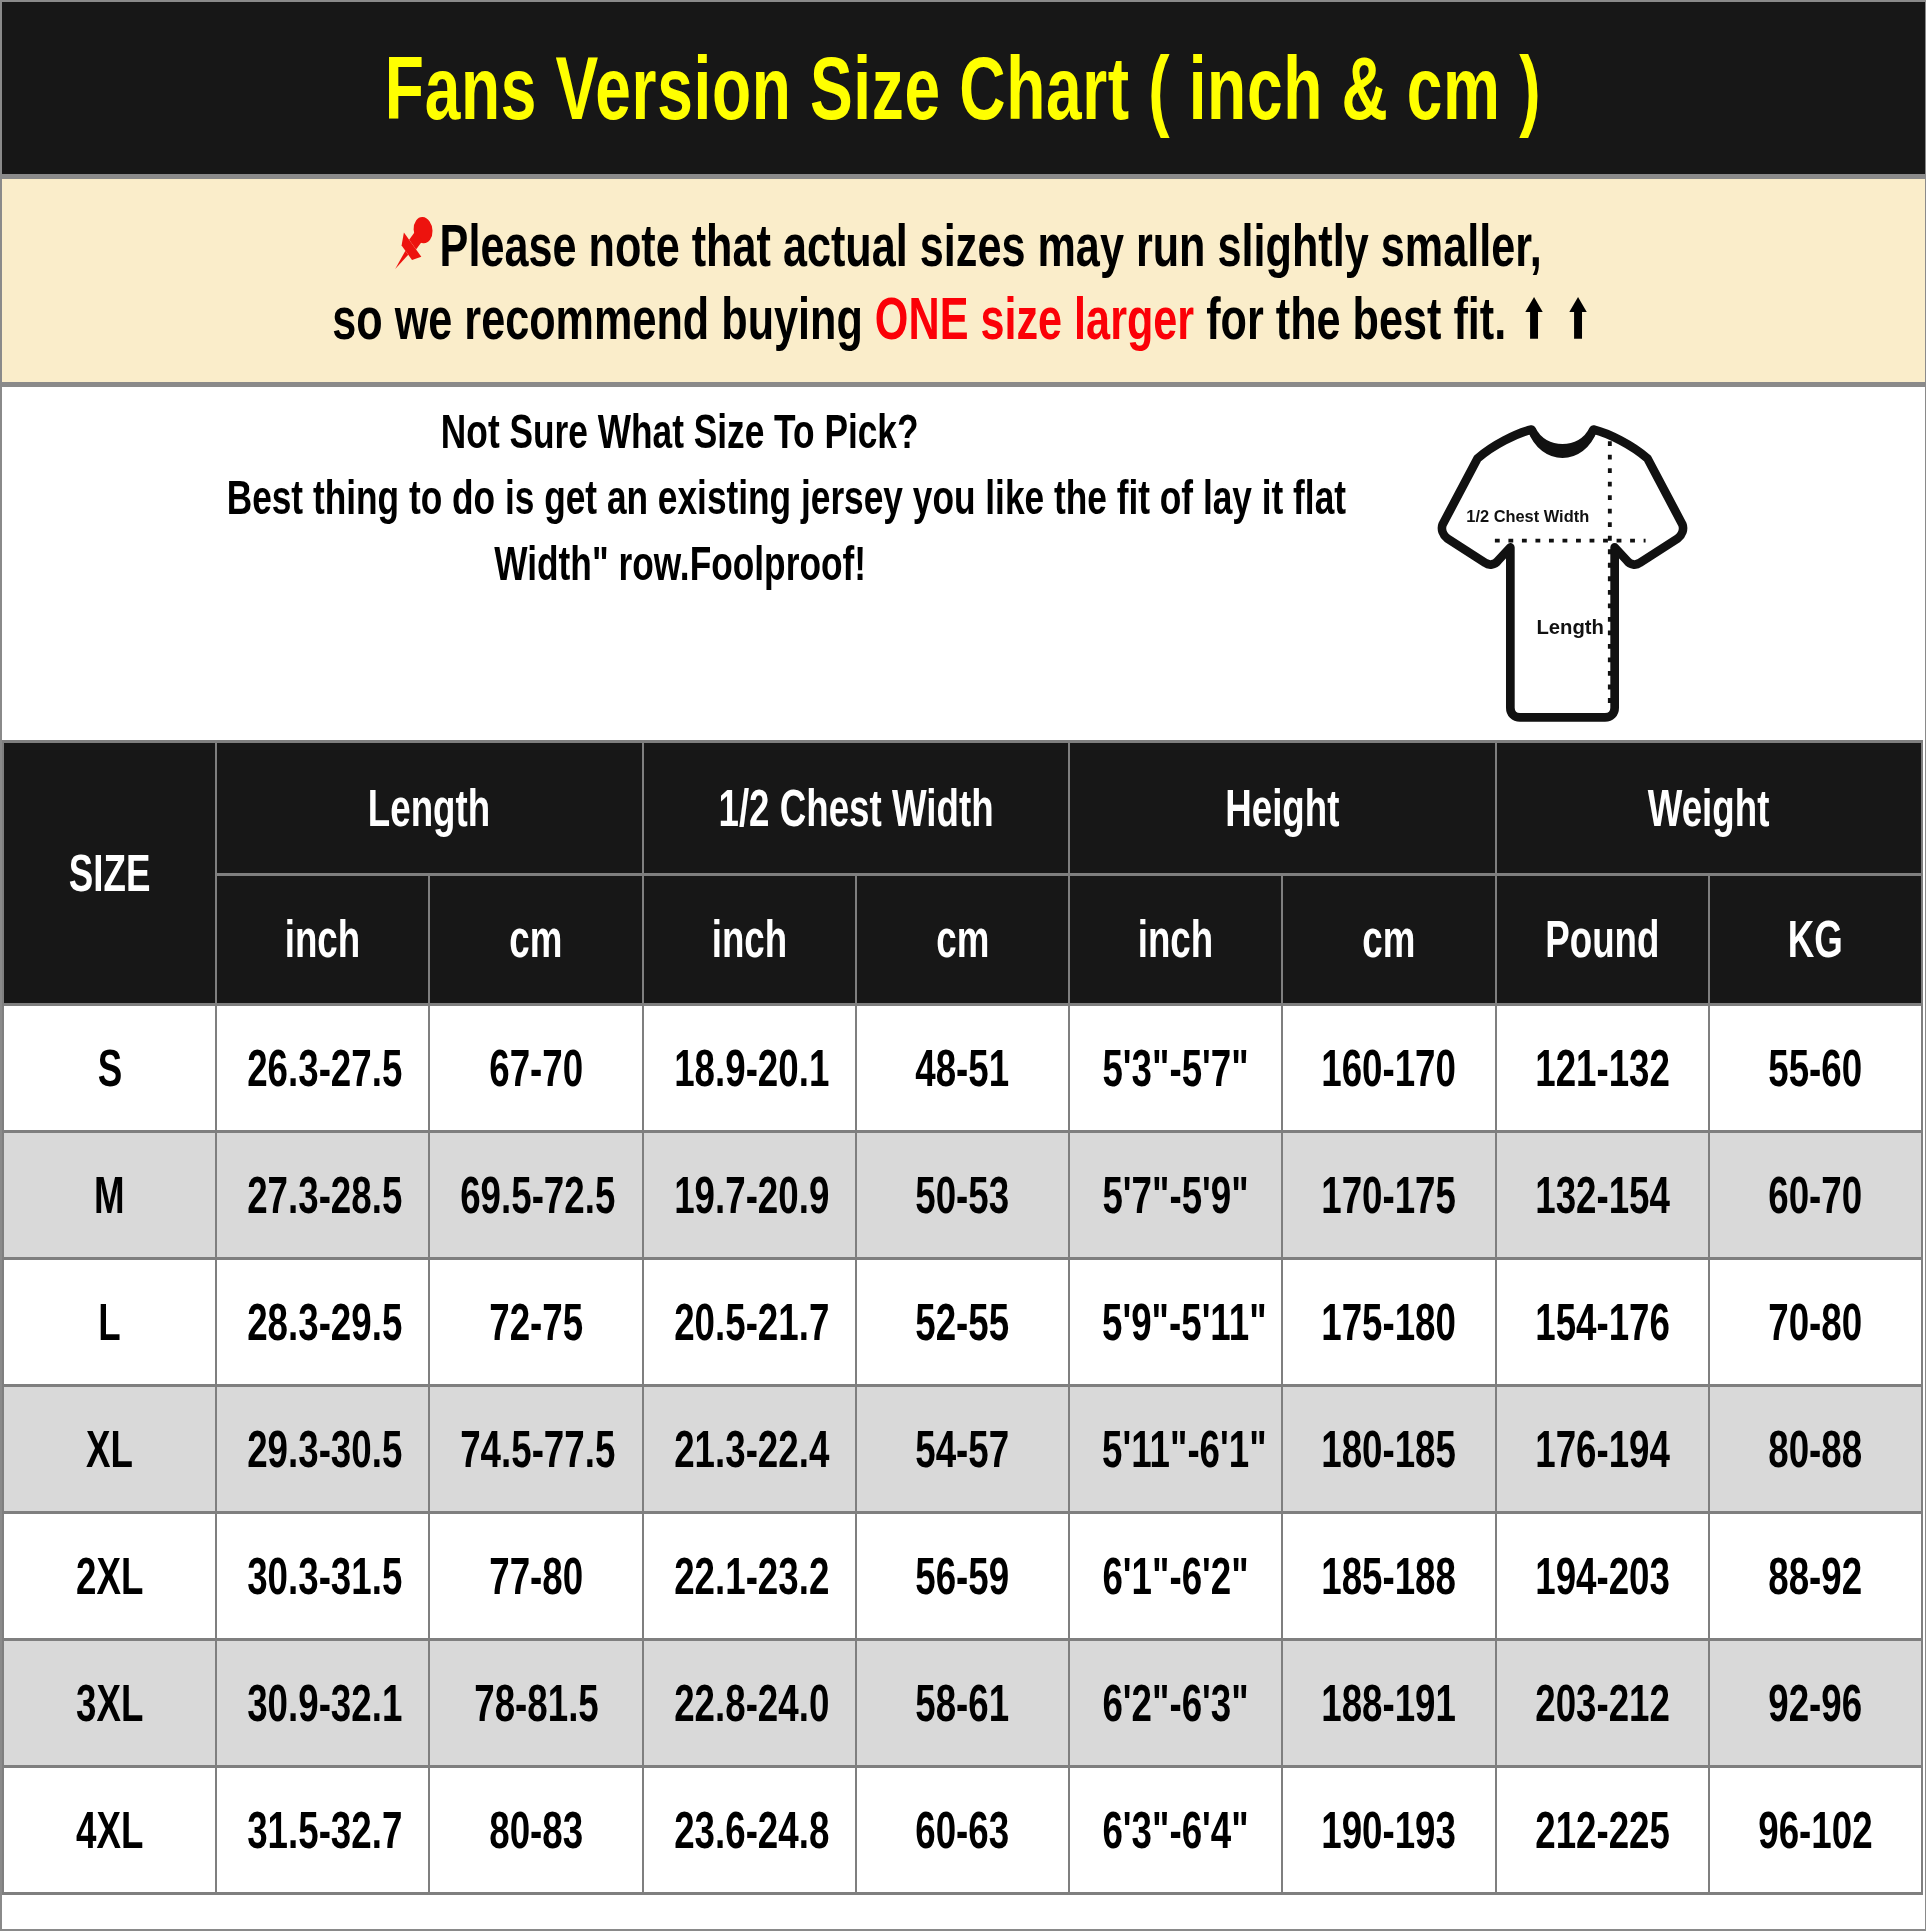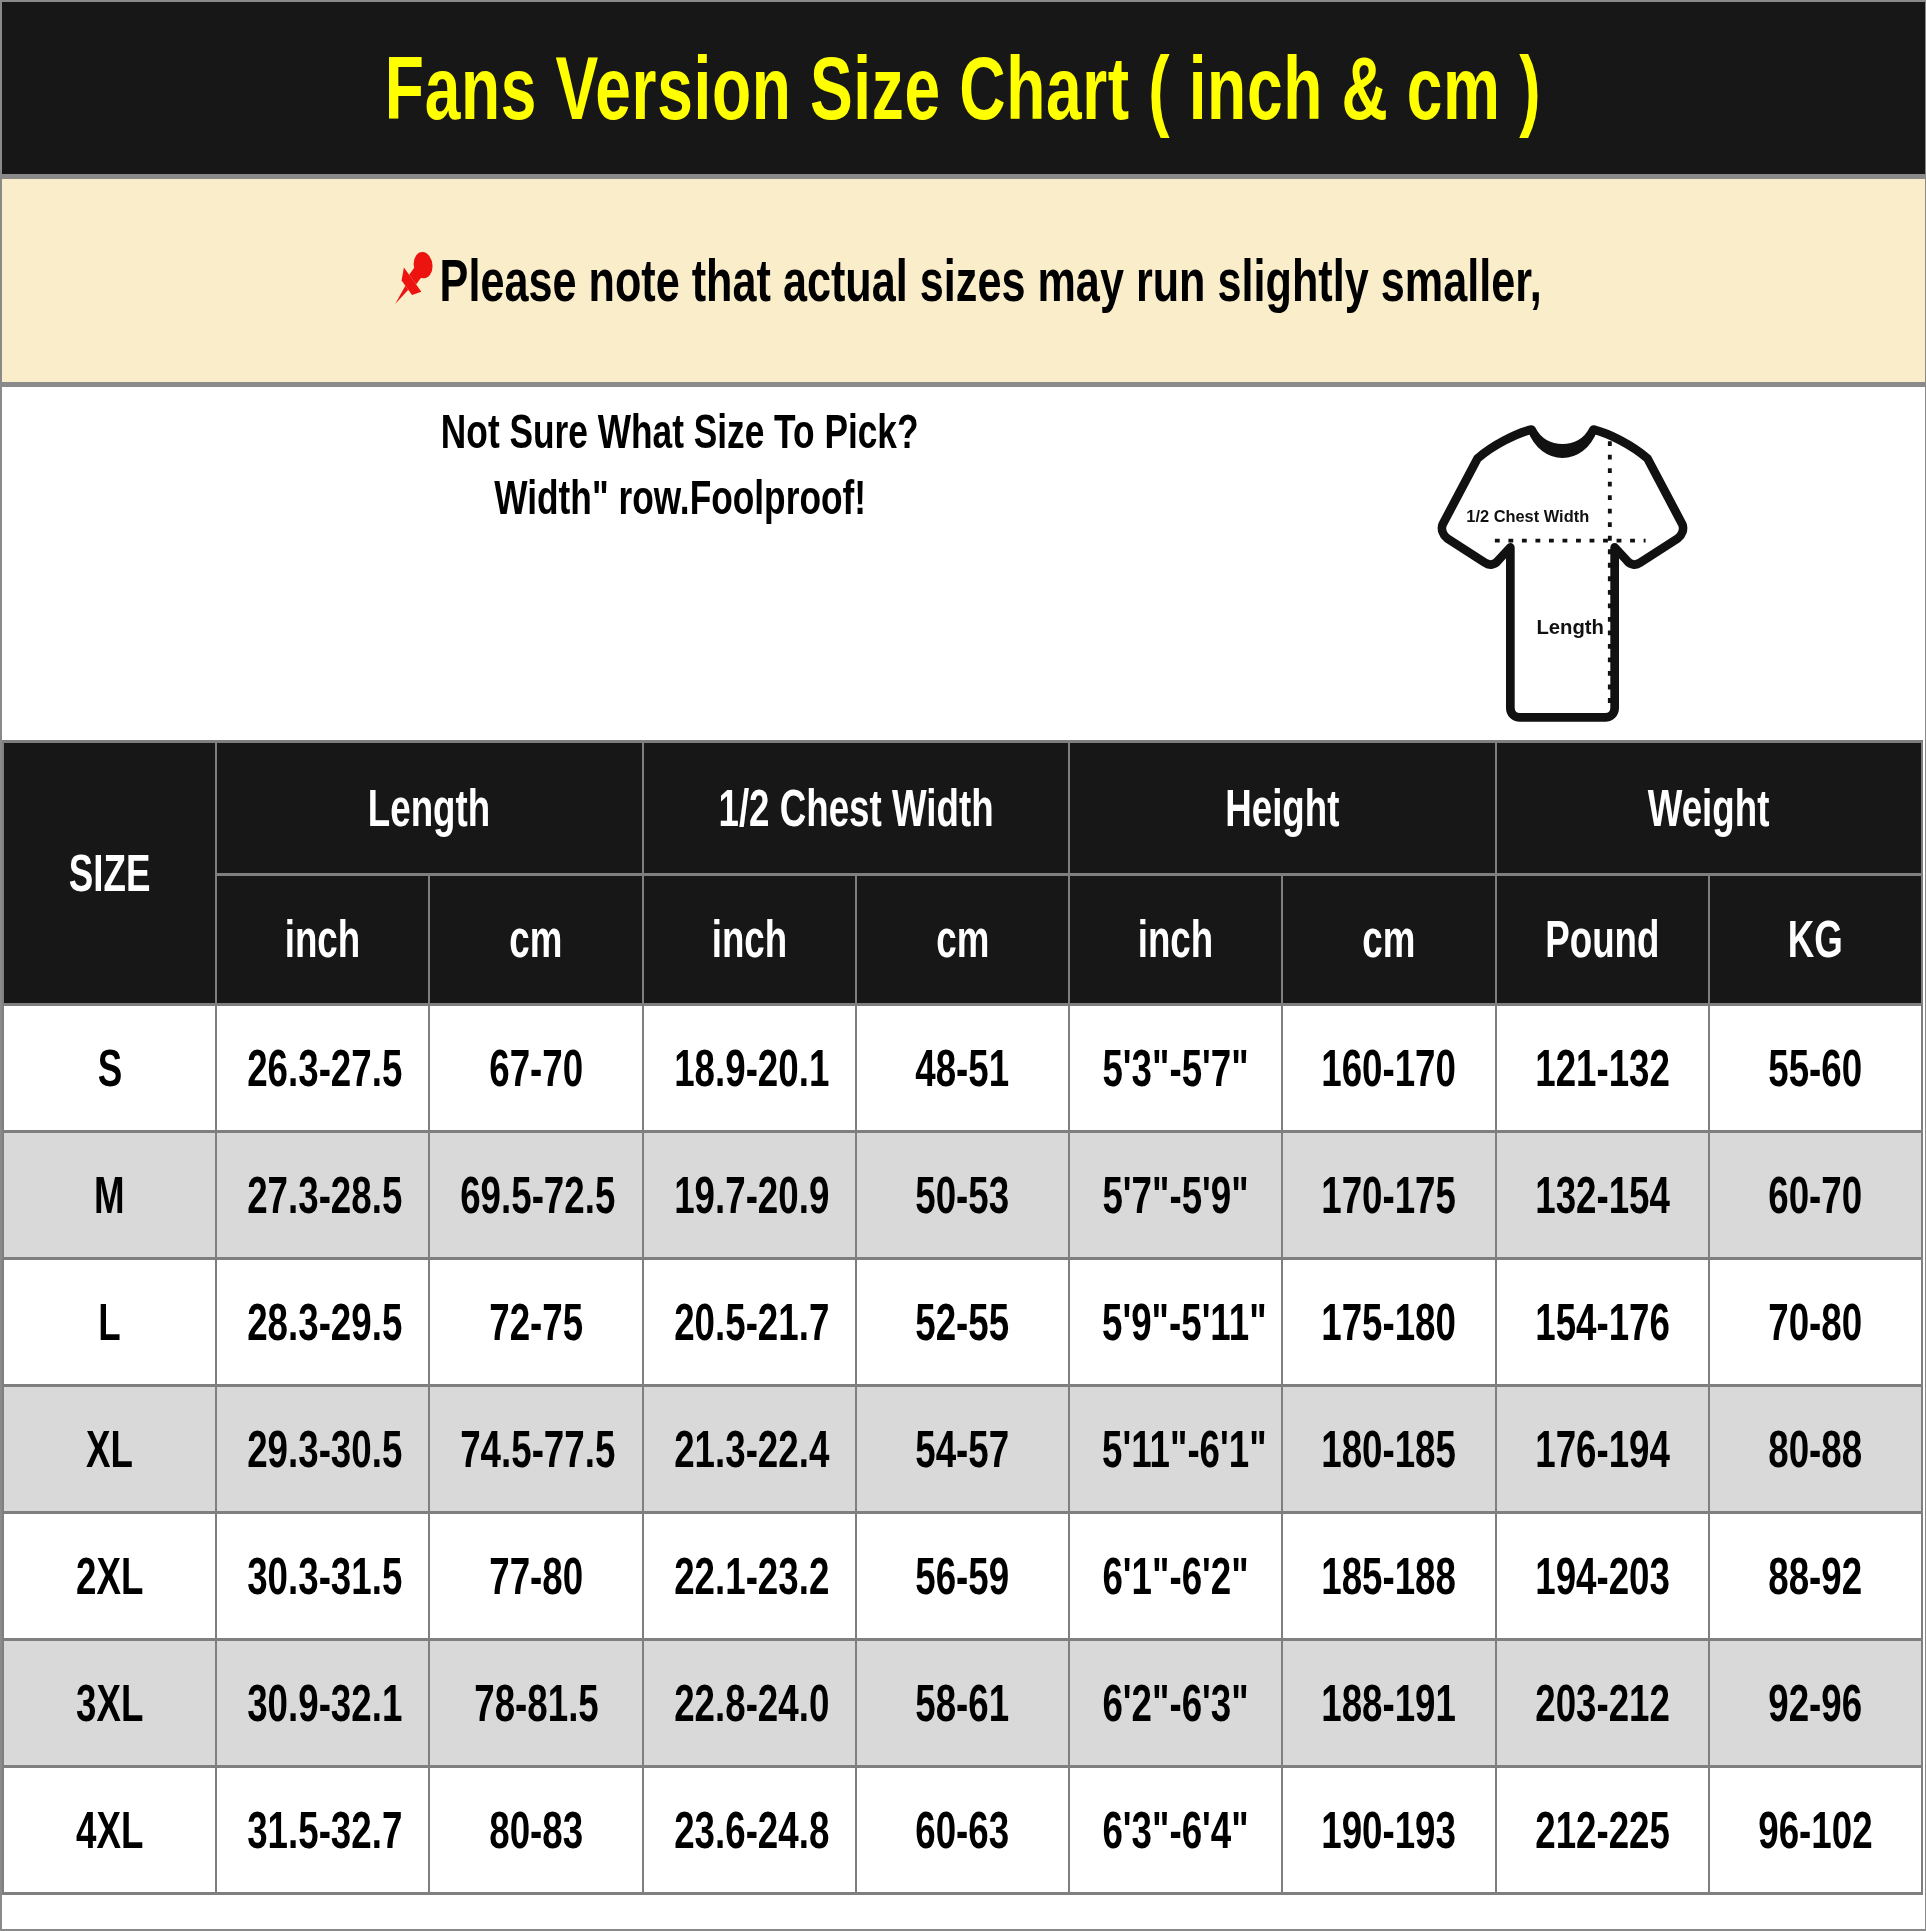--- a/index.html
+++ b/index.html
@@ -99,25 +99,31 @@
         <svg class="pin" viewBox="0 0 64 64" aria-hidden="true">
           <g fill="#ed130e" transform="rotate(45 32 32)">
             <ellipse cx="32" cy="13" rx="12" ry="11"></ellipse>
             <rect x="26" y="20" width="12" height="11"></rect>
             <polygon points="17,31 47,31 41,41 23,41"></polygon>
             <polygon points="29.5,41 34.5,41 32,61"></polygon>
           </g>
         </svg><span>Please note that actual sizes may run slightly smaller,</span>
       </span>
     </div>
+    <div class="note-line">
+      <span class="cx">
+        <span>so we recommend buying </span><span class="red">ONE size larger</span><span> for the best fit.</span><span class="arrow">⬆</span><span class="arrow">⬆</span>
+      </span>
+    </div>
   </section>
 
   <section class="guide">
     <div class="guide-text">
       <div><span class="cx">Not Sure What Size To Pick?</span></div>
+      <div><span class="cx">Best thing to do is get an existing jersey you like the fit of lay it flat</span></div>
       <div><span class="cx">Width" row.Foolproof!</span></div>
     </div>
 
     <svg class="shirt" width="255" height="313" viewBox="0 0 264 324" aria-hidden="true">
 
       <path d="M100 14
                C 84 18, 60 30, 44 44
                L 8 112
                C 6 117, 8 123, 13 127
                L 52 152

